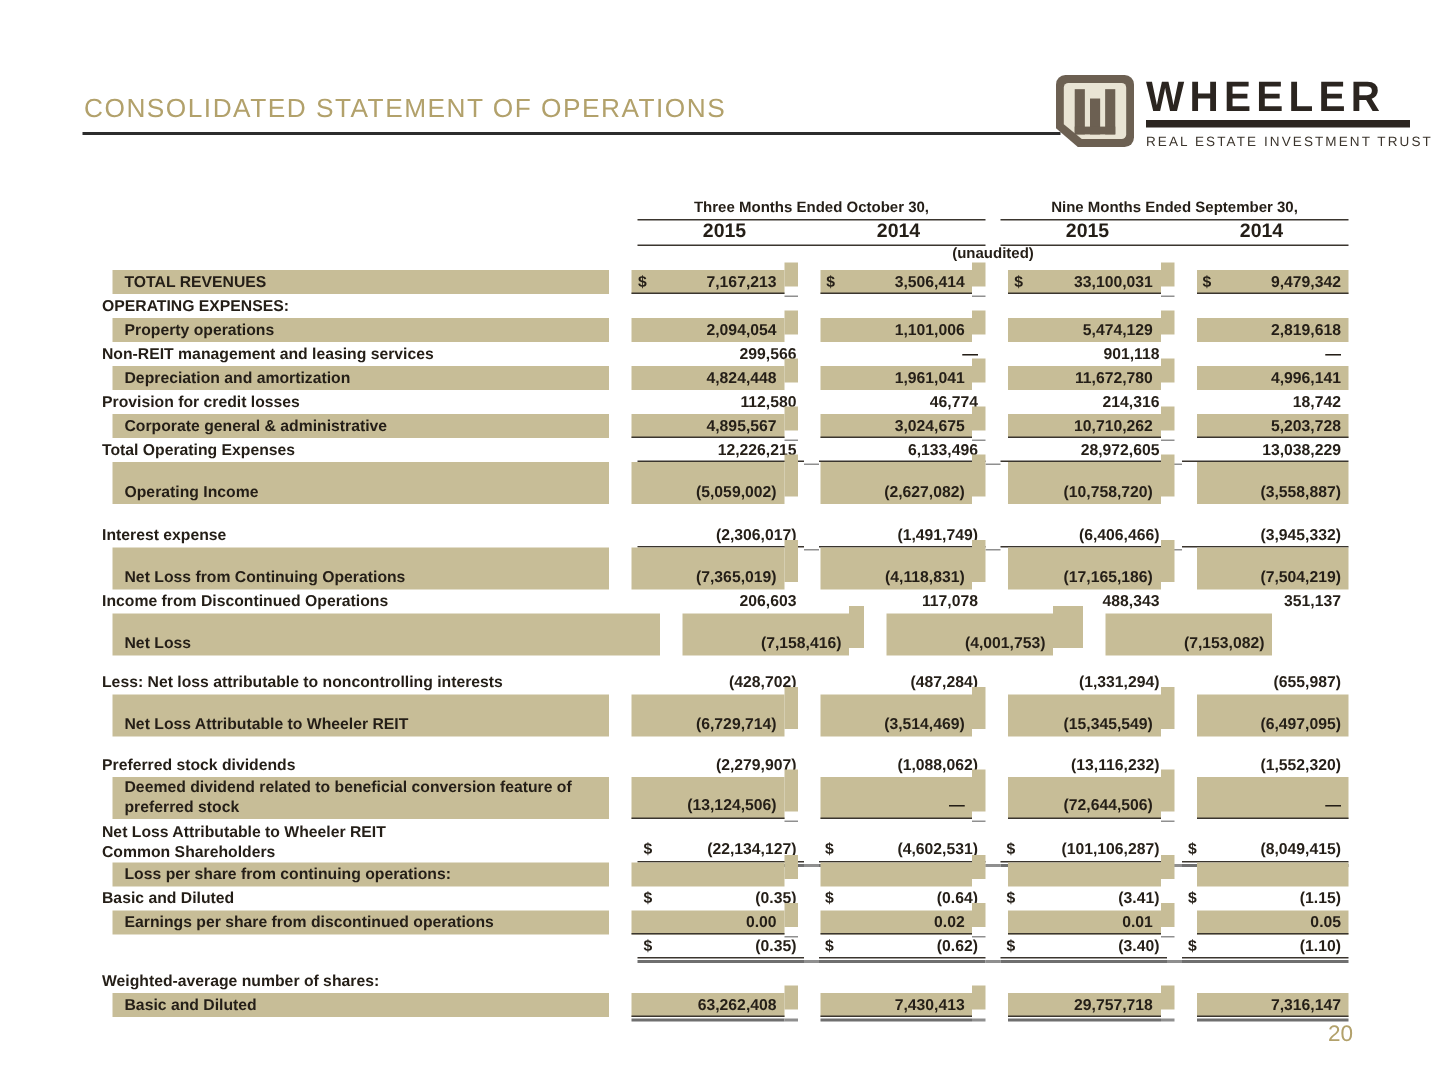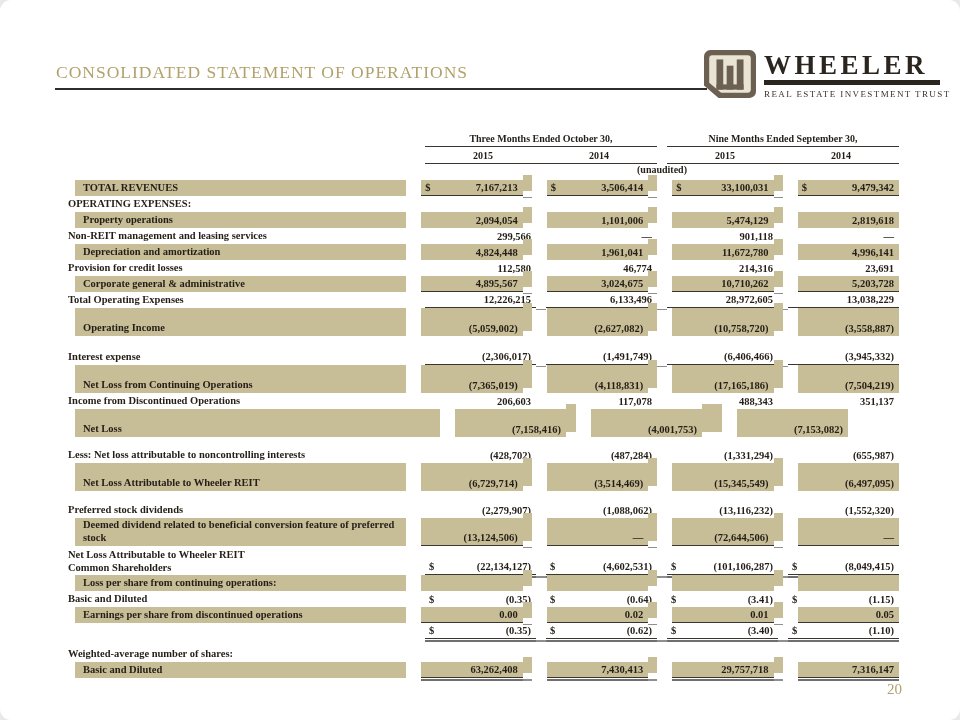--- a/index.html
+++ b/index.html
@@ -1,21 +1,21 @@
 <!DOCTYPE html>
 <html style="--shade: #c7bd97; --gold: #b2a16b; --ink: #241e17; --rule: #3a352e; --brown: #6c6052; --cream: #e9e4d4; --dash: #8f8f8f;"><head>
 <meta charset="utf-8">
 <style>
   :root{
     --shade:#c7bd97; --gold:#b2a16b; --ink:#241e17; --rule:#3a352e;
     --brown:#6c6052; --cream:#e9e4d4; --dash:#8f8f8f;
   }
   html,body{margin:0;padding:0;background:#e9e9e9;}
   .page{position:relative;width:960px;height:720px;background:#ffffff;margin:0 auto;
-        font-family:Liberation Serif, serif;overflow:hidden;border-radius:11px;}
+        font-family:Liberation Sans, sans-serif;overflow:hidden;}
 
   
   .slide-title{position:absolute;left:56px;top:62px;font-size:17.5px;color:var(--gold);
         letter-spacing:1px;font-weight:400;}
   .title-rule{position:absolute;left:55px;top:88px;width:652px;height:2px;background:#2d2d2d;}
 
   .logo{position:absolute;left:704px;top:50px;display:flex;align-items:flex-start;}
   .logo-icon{width:52px;height:48px;margin-right:8px;}
   .logo-right{display:flex;flex-direction:column;}
   .logo-name{font-size:27px;font-weight:bold;letter-spacing:3.5px;color:#2b2520;
@@ -27,21 +27,21 @@
 
   
   .table{position:absolute;left:60px;top:130px;width:839px;color:var(--ink);
         font-weight:bold;font-size:10.5px;}
   .hrow1,.hrow2{display:flex;height:17px;align-items:flex-end;}
   .hlabel-sp{width:365px;}
   .hgroup{width:232px;text-align:center;border-bottom:1.5px solid var(--rule);
         font-size:10px;padding-bottom:2px;}
   .hgap{width:10px;}
   .hyears{width:232px;display:flex;border-bottom:1.5px solid var(--rule);}
-  .hyear{width:50%;text-align:center;padding-bottom:2px;font-size:10px;}
+  .hyear{width:50%;text-align:center;padding-bottom:2px;font-size:13px;}
   .hrow3{height:16px;display:flex;align-items:flex-start;}
   .hnote{margin-left:365px;width:474px;text-align:center;font-size:10px;}
 
   .trow{display:flex;height:16px;position:relative;}
   .trow.tall{height:28px;}
   .trow.twoline{height:29px;}
   .trow.gaprow{background:transparent;}
   .lcell{width:365px;box-sizing:border-box;padding-left:8px;display:flex;align-items:center;
         white-space:pre-line;line-height:12.5px;}
   .vcell{width:111px;box-sizing:border-box;padding:0 5px 0 4px;display:flex;
@@ -249,21 +249,21 @@
             <span class="num">46,774</span>
           </div>
           <div class="spcell"></div>
           <div class="vcell u-none">
             <span class="dollar"></span>
             <span class="num">214,316</span>
           </div>
           <div class="spcell"></div>
           <div class="vcell u-none">
             <span class="dollar"></span>
-            <span class="num">23,691</span>
+            <span class="num">18,742</span>
           </div>
         </div>
         <div class="trow shaded rus">
           <div class="lcell">Corporate general &amp; administrative</div>
           <div class="vcell u-single">
             <span class="dollar"></span>
             <span class="num">4,895,567</span>
           </div>
           <div class="spcell">
             <div class="sptab"></div>

